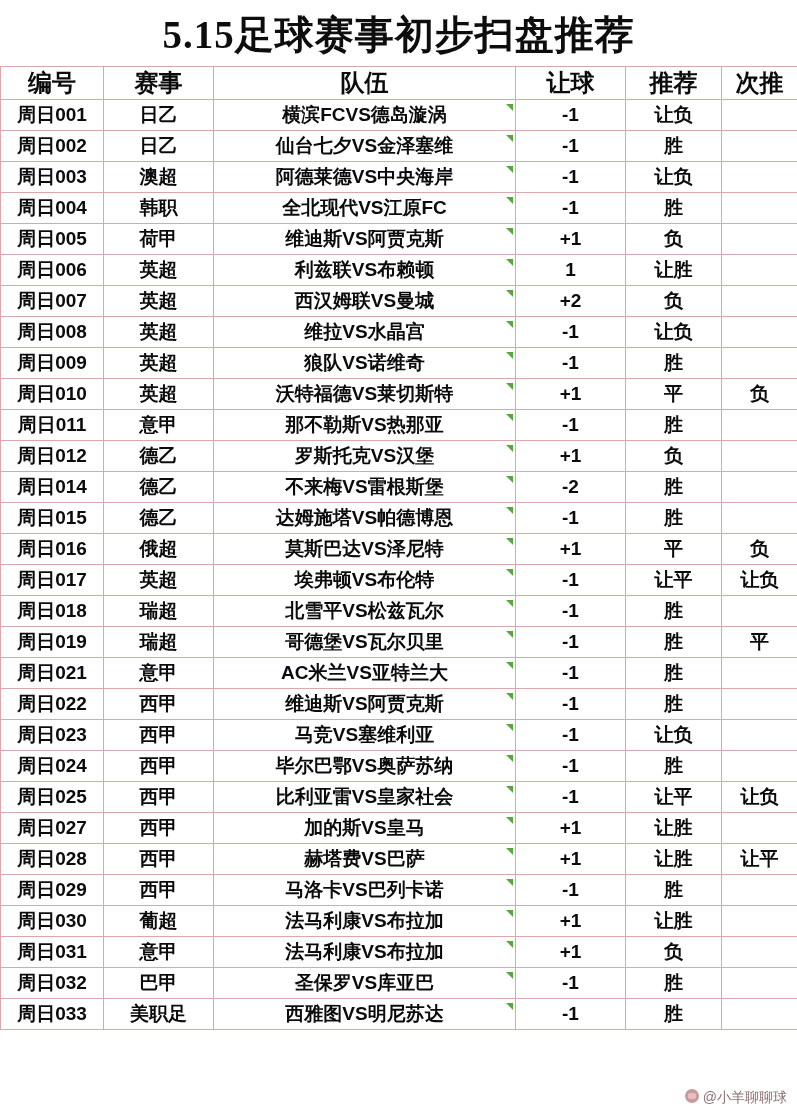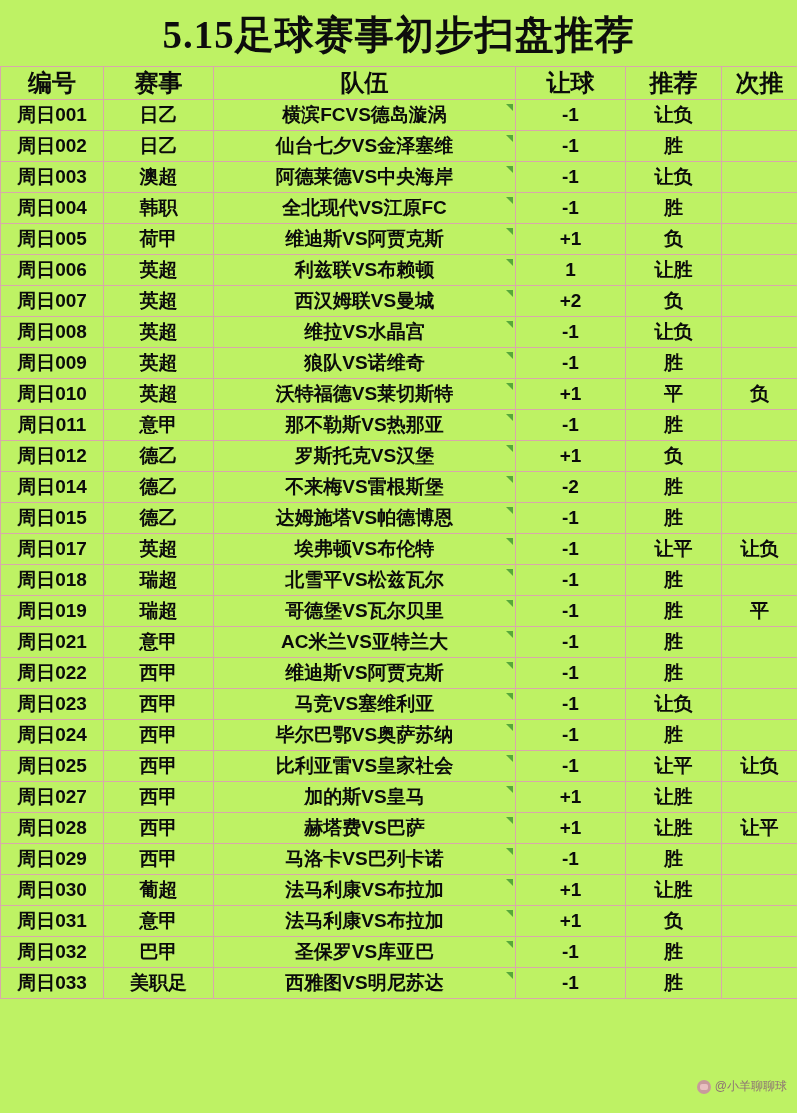--- a/index.html
+++ b/index.html
@@ -11,21 +11,21 @@
     width: 797px;
     height: 1113px;
     font-family: "Liberation Sans", "DejaVu Sans", sans-serif;
     color: #111111;
     overflow: hidden;
     position: relative;
   }
   .page {
     width: 797px;
     height: 1113px;
-    background: #bef264;
+    background: #ffffff;
     box-sizing: border-box;
     position: relative;
   }
   .title {
     text-align: center;
     font-size: 39px;
     font-weight: bold;
     letter-spacing: 1px;
     padding-top: 8px;
     padding-bottom: 4px;
@@ -76,25 +76,25 @@
     border-left: 7px solid transparent;
     border-right: 0 solid transparent;
     border-top: 7px solid #57a83a;
   }
   td.num, td.league, td.hd, td.rec, td.rec2 {
     font-size: 19px;
   }
   .watermark {
     position: absolute;
     right: 10px;
-    bottom: 18px;
-    font-size: 12px;
+    bottom: 6px;
+    font-size: 14px;
     color: #8d7274;
     display: flex;
-    align-items: center;
+    align-items: flex-start;
     gap: 4px;
     font-weight: normal;
   }
   .wm-icon {
     display: inline-block;
     width: 14px;
     height: 14px;
     border-radius: 50%;
     background: #c89a9c;
     position: relative;
@@ -242,20 +242,28 @@
         </tr>
         <tr>
           <td class="num">周日015</td>
           <td class="league">德乙</td>
           <td class="team">达姆施塔VS帕德博恩</td>
           <td class="hd">-1</td>
           <td class="rec">胜</td>
           <td class="rec2"></td>
         </tr>
         <tr>
+          <td class="num">周日016</td>
+          <td class="league">俄超</td>
+          <td class="team">莫斯巴达VS泽尼特</td>
+          <td class="hd">+1</td>
+          <td class="rec">平</td>
+          <td class="rec2">负</td>
+        </tr>
+        <tr>
           <td class="num">周日017</td>
           <td class="league">英超</td>
           <td class="team">埃弗顿VS布伦特</td>
           <td class="hd">-1</td>
           <td class="rec">让平</td>
           <td class="rec2">让负</td>
         </tr>
         <tr>
           <td class="num">周日018</td>
           <td class="league">瑞超</td>

